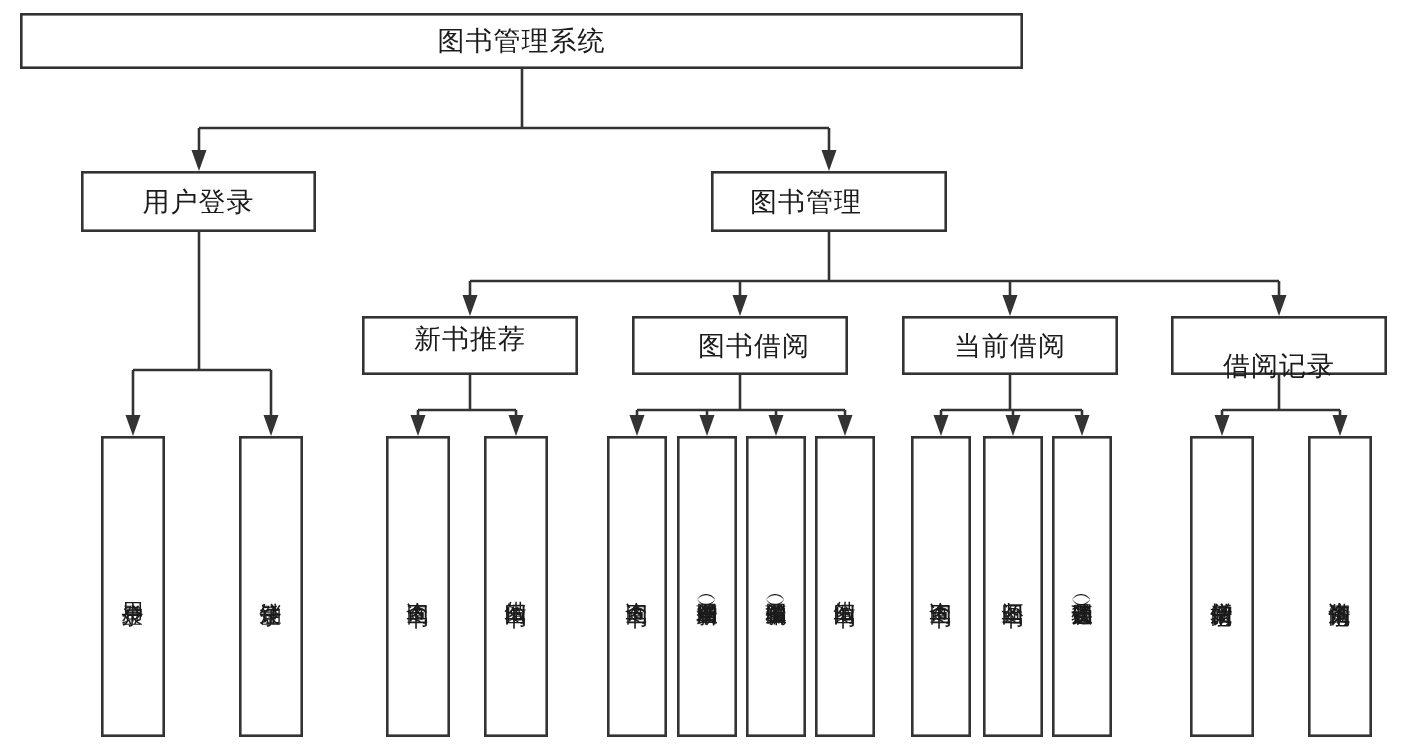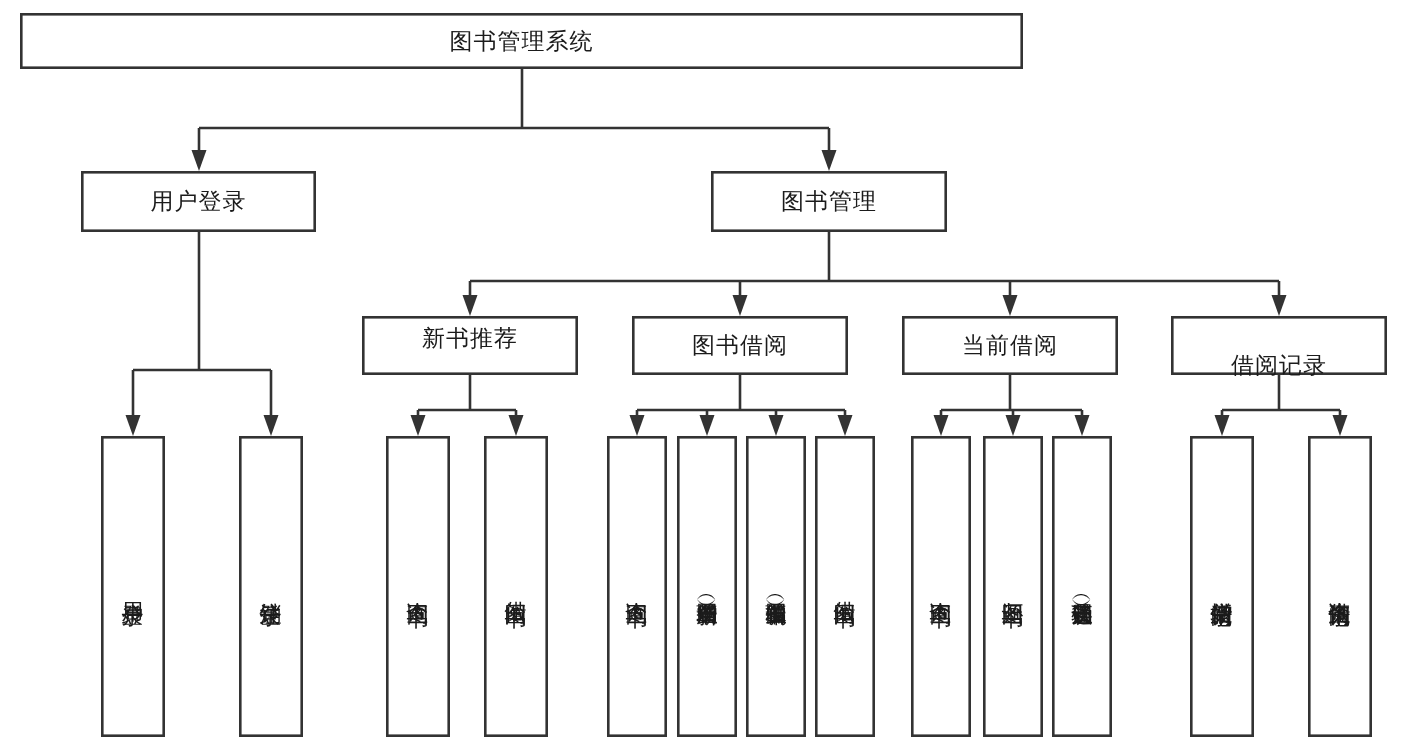--- a/index.html
+++ b/index.html
@@ -54,21 +54,21 @@
     letter-spacing: 1.5px;
     display: flex;
     align-items: center;
     justify-content: center;
     white-space: nowrap;
     pointer-events: none;
   }
   .hlabel-wrap {
     position: absolute;
     font-family: "Liberation Sans", "DejaVu Sans", sans-serif;
-    font-size: 23px;
+    font-size: 27px;
     color: #1b1b1b;
     display: flex;
     align-items: center;
     justify-content: center;
     white-space: nowrap;
     letter-spacing: 1px;
     pointer-events: none;
   }
   #watermark {
     position: absolute;
@@ -162,23 +162,23 @@
         <rect x="984.3" y="437.3" width="57.4" height="298.4" class="node-box"></rect>
         <rect x="1053.3" y="437.3" width="57.4" height="298.4" class="node-box"></rect>
         <rect x="1191.3" y="437.3" width="61.4" height="298.4" class="node-box"></rect>
         <rect x="1309.3" y="437.3" width="61.4" height="298.4" class="node-box"></rect>
       </g>
   </svg>
 
   <div id="label-layer">
       <div class="hlabel-wrap" style="left: 20px; top: 13px; width: 1003px; height: 56px;">图书管理系统</div>
       <div class="hlabel-wrap" style="left: 81px; top: 171px; width: 235px; height: 61px;">用户登录</div>
-      <div class="hlabel-wrap" style="left: 711px; top: 171px; width: 236px; height: 61px; border-radius: 25px;">图书管理</div>
+      <div class="hlabel-wrap" style="left: 688px; top: 171px; width: 236px; height: 61px; border-radius: 25px;">图书管理</div>
       <div class="hlabel-wrap" style="left: 362px; top: 316px; width: 216px; height: 45px;">新书推荐</div>
-      <div class="hlabel-wrap" style="left: 632px; top: 316px; width: 216px; height: 59px;">图书借阅</div>
+      <div class="hlabel-wrap" style="left: 632px; top: 316px; width: 216px; height: 59px; padding-left: 14px;">图书借阅</div>
       <div class="hlabel-wrap" style="left: 902px; top: 316px; width: 216px; height: 59px;">当前借阅</div>
       <div class="hlabel-wrap" style="left: 1171px; top: 316px; width: 216px; height: 59px; margin-top: 20px;">借阅记录</div>
       <div class="vlabel-wrap" style="left: 101px; top: 436px; width: 64px; height: 301px;">用户登录</div>
       <div class="vlabel-wrap" style="left: 239px; top: 436px; width: 64px; height: 301px;">注销登录</div>
       <div class="vlabel-wrap" style="left: 386px; top: 436px; width: 64px; height: 301px;">查询图书</div>
       <div class="vlabel-wrap" style="left: 484px; top: 436px; width: 64px; height: 301px;">借阅图书</div>
       <div class="vlabel-wrap" style="left: 607px; top: 436px; width: 60px; height: 301px;">查询图书</div>
       <div class="vlabel-wrap" style="left: 677px; top: 436px; width: 60px; height: 301px; font-size: 21px; letter-spacing: 0px;">新增图书（管理员）</div>
       <div class="vlabel-wrap" style="left: 746px; top: 436px; width: 60px; height: 301px; font-size: 21px; letter-spacing: 0px;">编辑图书（管理员）</div>
       <div class="vlabel-wrap" style="left: 815px; top: 436px; width: 60px; height: 301px;">借阅图书</div>

